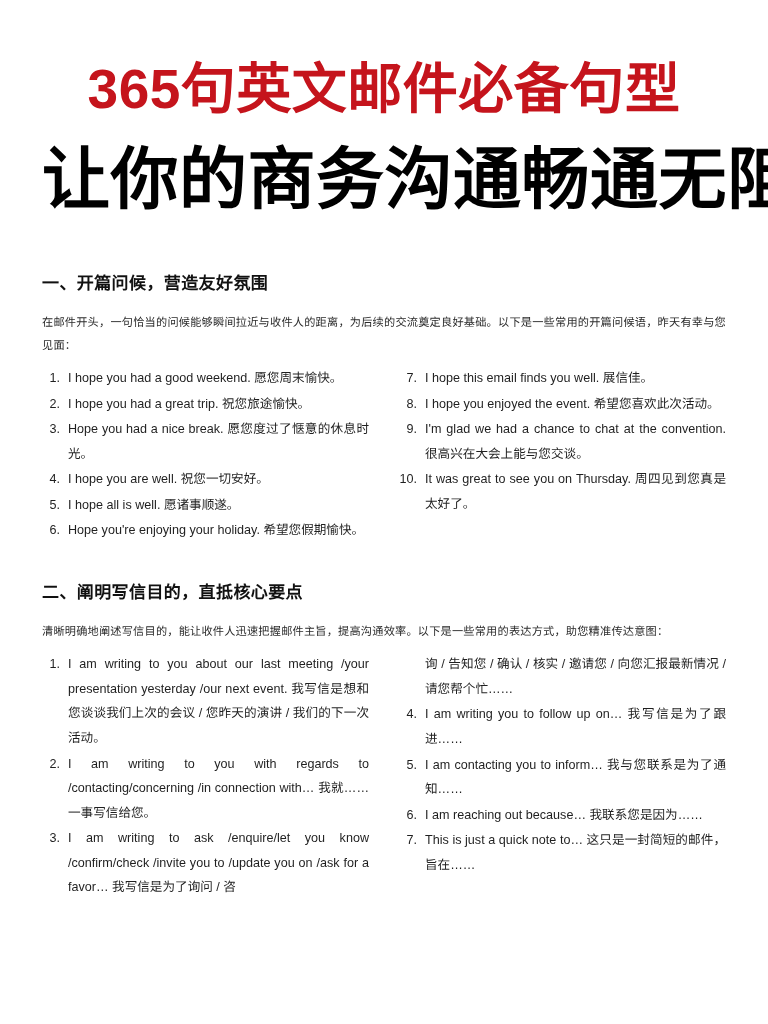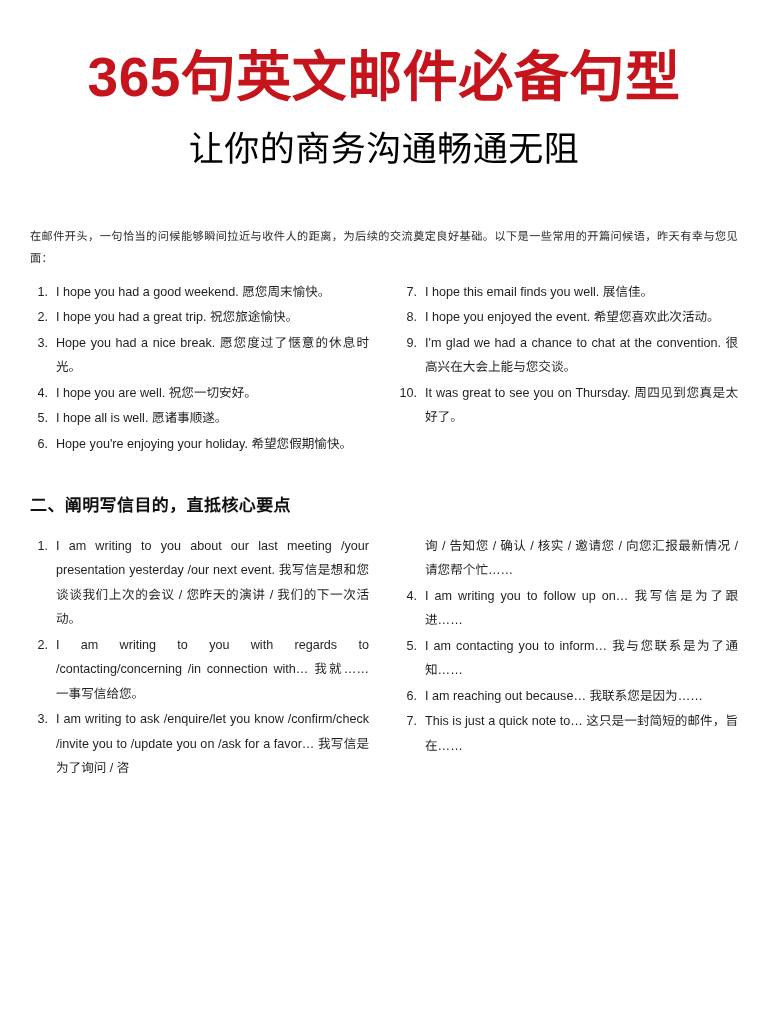--- a/index.html
+++ b/index.html
@@ -14,21 +14,21 @@
     overflow: hidden;
     font-family: "Liberation Sans", "DejaVu Sans", sans-serif;
     color: #1a1a1a;
     -webkit-font-smoothing: antialiased;
   }
 
   .page {
     width: 768px;
     height: 1024px;
     box-sizing: border-box;
-    padding: 0;
+    padding: 12px;
     position: relative;
     background: #ffffff;
   }
 
   
   .masthead {
     padding: 48px 30px 0 30px;
     text-align: center;
   }
   .title-main {
@@ -36,23 +36,23 @@
     line-height: 1.06;
     font-weight: 900;
     letter-spacing: 0.5px;
     color: #c5141c;
     font-family: "Liberation Sans", "DejaVu Sans", sans-serif;
     margin: 0;
     white-space: nowrap;
     transform: scaleX(1.0);
   }
   .title-sub {
-    font-size: 35px;
+    font-size: 68px;
     line-height: 1.1;
-    font-weight: 400;
+    font-weight: 700;
     letter-spacing: 0.5px;
     color: #000000;
     margin: 24px 0 0 0;
     white-space: nowrap;
   }
 
   
   .body-wrap {
     padding: 0 30px;
     margin-top: 56px;
@@ -133,20 +133,21 @@
 <div class="page">
 
   <div class="masthead">
     <h1 class="title-main" style="color: rgb(197, 20, 28);">365句英文邮件必备句型</h1>
     <h2 class="title-sub">让你的商务沟通畅通无阻</h2>
   </div>
 
   <div class="body-wrap">
 
     <div class="section">
+      <h3 class="section-heading">一、开篇问候，营造友好氛围</h3>
       <p class="section-intro">在邮件开头，一句恰当的问候能够瞬间拉近与收件人的距离，为后续的交流奠定良好基础。以下是一些常用的开篇问候语，昨天有幸与您见面：</p>
       <div class="cols">
         <div class="col">
           <ol class="items">
             <li>
               <span class="num">1.</span>
               <span class="txt">I hope you had a good weekend. 愿您周末愉快。</span>
             </li>
             <li>
               <span class="num">2.</span>
@@ -188,20 +189,21 @@
               <span class="num">10.</span>
               <span class="txt">It was great to see you on Thursday. 周四见到您真是太好了。</span>
             </li>
           </ol>
         </div>
       </div>
     </div>
 
     <div class="section">
       <h3 class="section-heading">二、阐明写信目的，直抵核心要点</h3>
+      <p class="section-intro">清晰明确地阐述写信目的，能让收件人迅速把握邮件主旨，提高沟通效率。以下是一些常用的表达方式，助您精准传达意图：</p>
       <div class="cols">
         <div class="col">
           <ol class="items">
             <li>
               <span class="num">1.</span>
               <span class="txt">I am writing to you about our last meeting /your presentation yesterday /our next event. 我写信是想和您谈谈我们上次的会议 / 您昨天的演讲 / 我们的下一次活动。</span>
             </li>
             <li>
               <span class="num">2.</span>
               <span class="txt">I am writing to you with regards to /contacting/concerning /in connection with… 我就…… 一事写信给您。</span>

